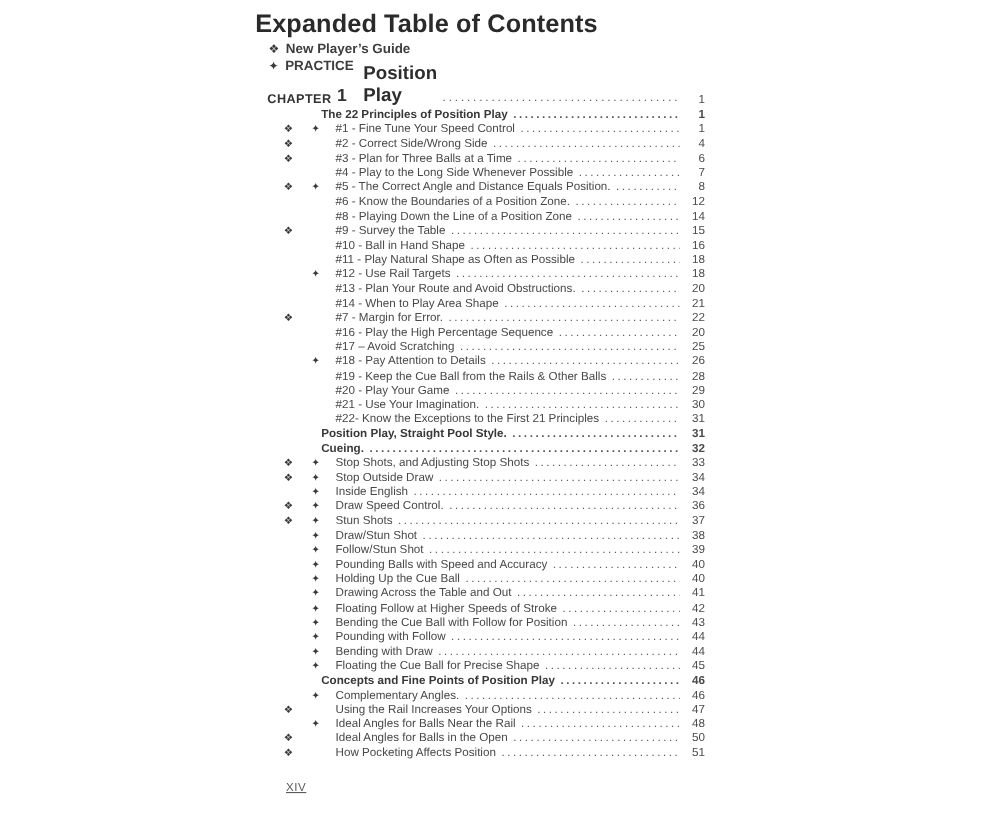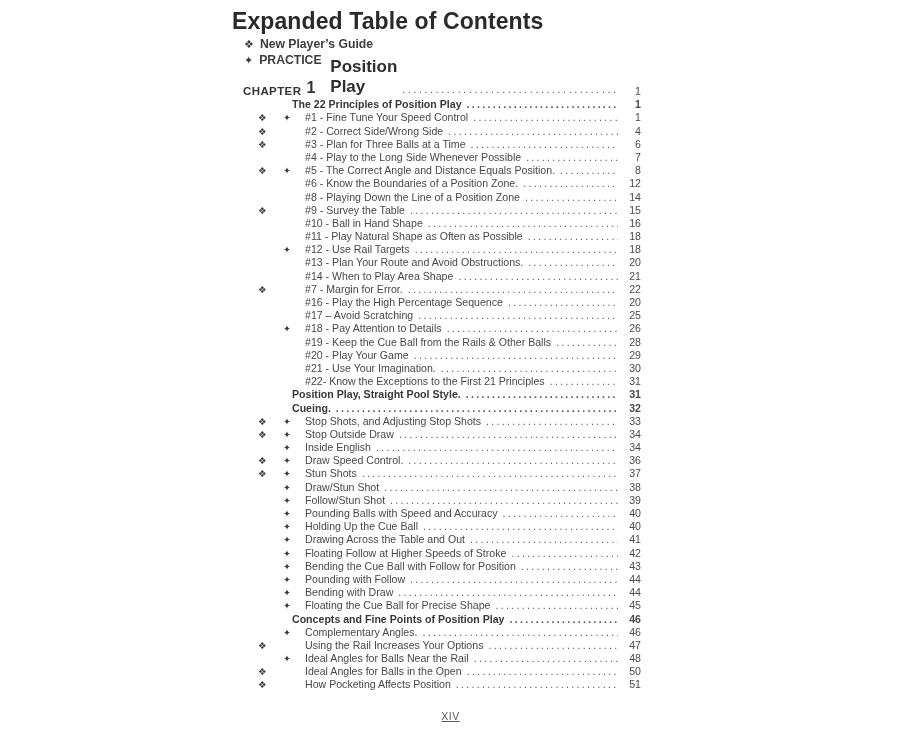--- a/index.html
+++ b/index.html
@@ -26,21 +26,21 @@
   .txt { white-space:nowrap; }
   .row.bold { font-weight:bold; color:#383838; }
   .row.bold .txt { margin-left:-13px; }
 
   .leader { flex:1 1 auto; overflow:hidden; white-space:nowrap; margin:0 3px 0 5px; color:#555555; }
   .leader::after { content:"........................................................................................................................................"; letter-spacing:2.3px; font-size:10.6px; }
   .chapter-row .leader::after { letter-spacing:2.6px; }
   .pg { flex:0 0 20px; text-align:right; color:#4a4a4a; }
   .chapter-row .pg { font-size:10.6px; font-weight:normal; }
 
-  .footer { position:absolute; left:232px; top:710px; width:409px; text-align:center; padding-left:28px; font-size:10.5px; color:#5a5a5a; letter-spacing:0.5px;text-decoration:underline; }
+  .footer { position:absolute; left:232px; top:710px; width:409px; padding-left:28px; font-size:10.5px; color:#5a5a5a; letter-spacing:0.5px;text-decoration:underline; }
 </style>
 </head>
 <body>
 
 <div class="page">
   <div class="content">
 
     <h1 class="title">Expanded Table of Contents</h1>
 
     <div class="legend">

